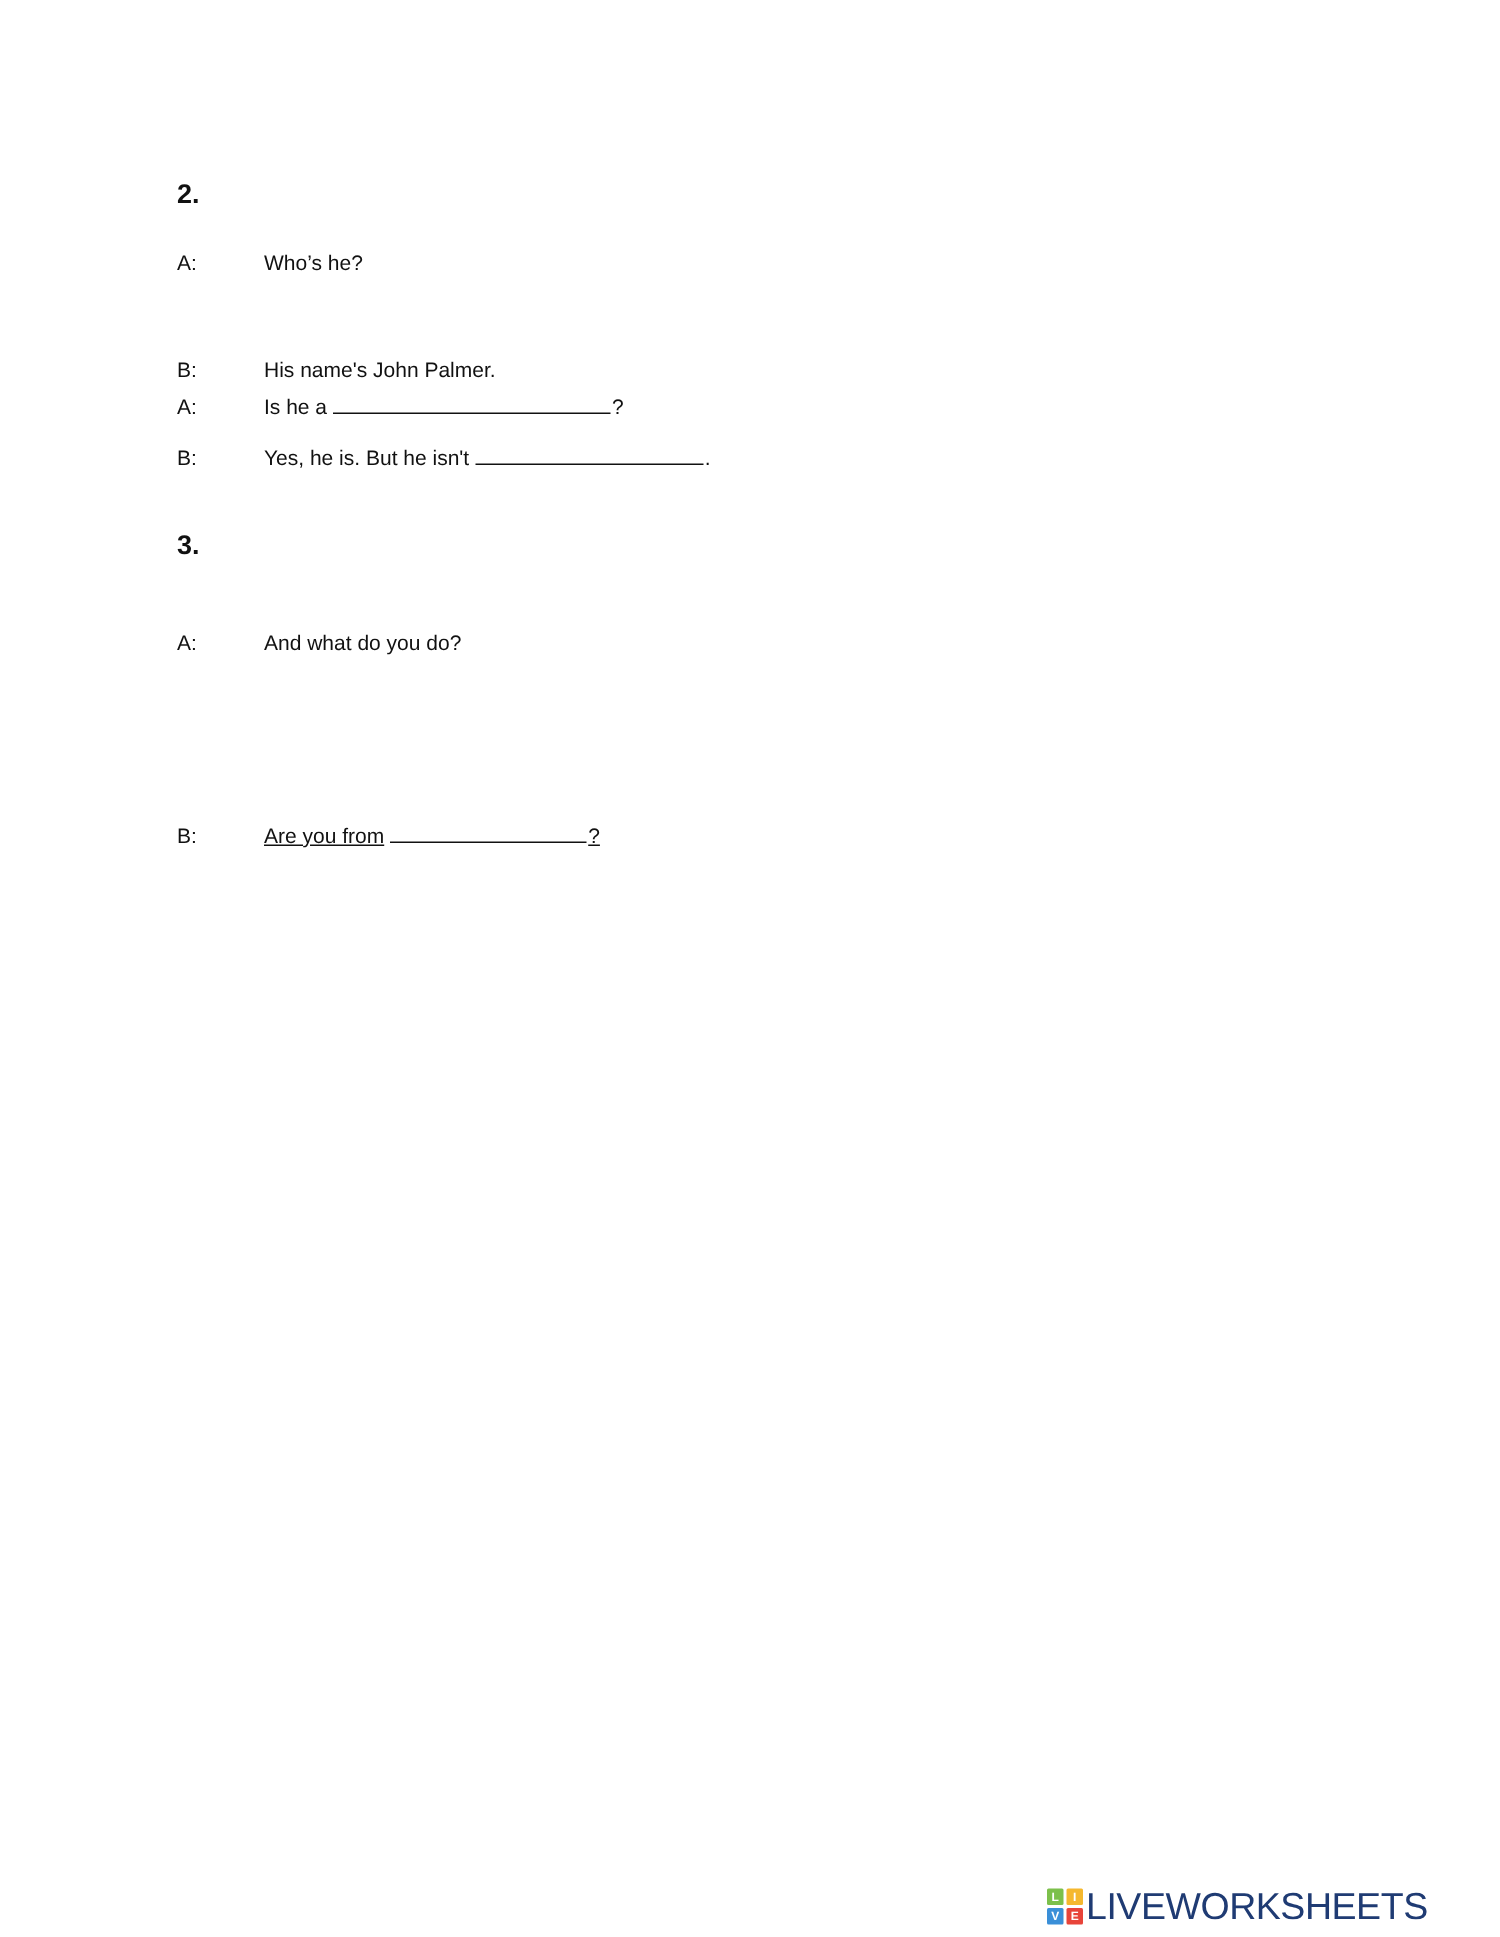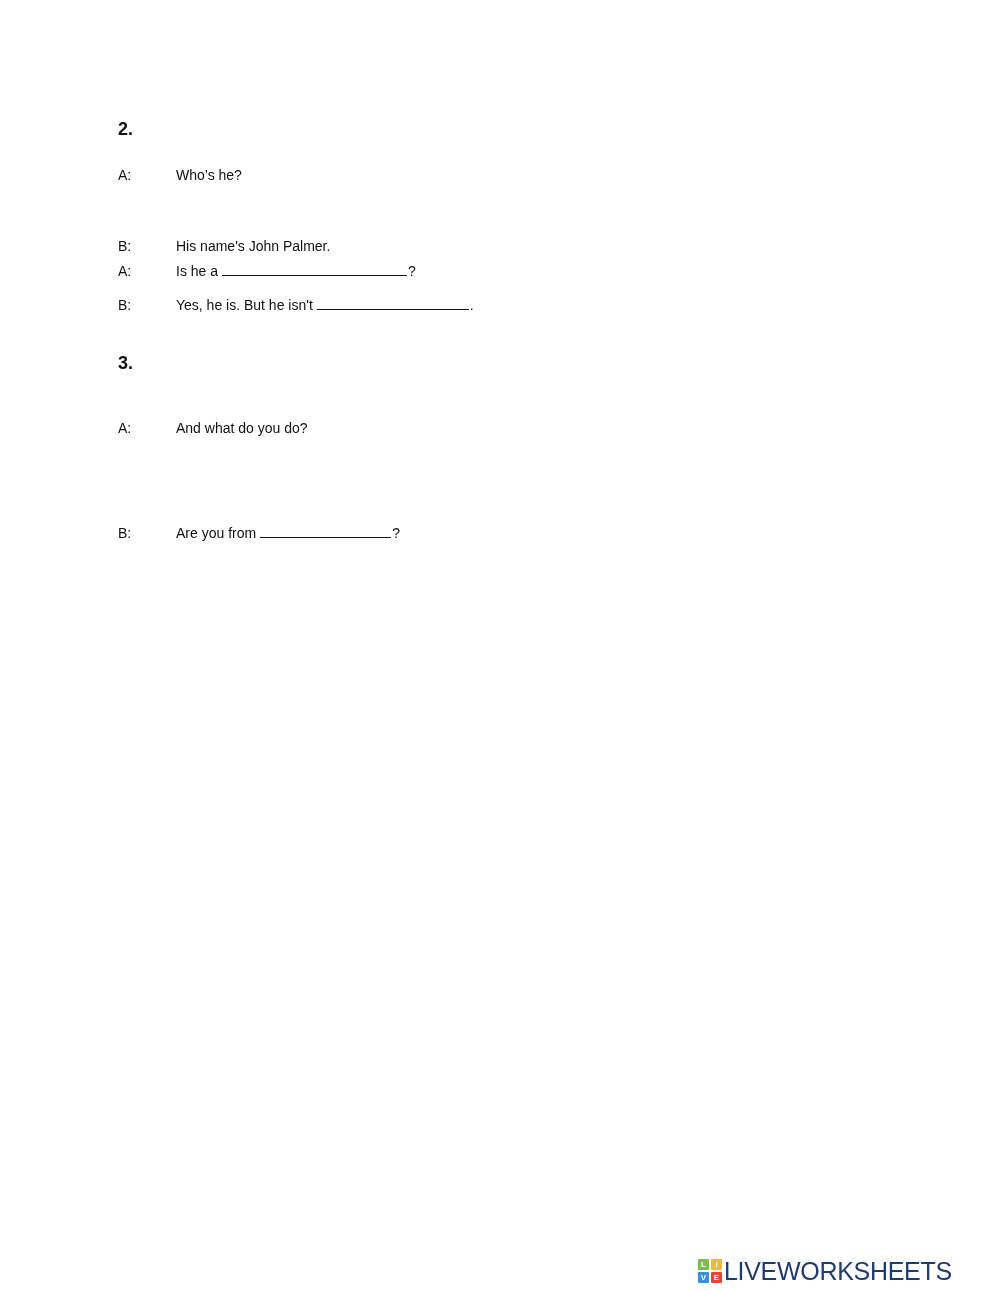--- a/index.html
+++ b/index.html
@@ -107,21 +107,21 @@
   </div>
 
   <div class="section-number" style="top:352px;">3.</div>
 
   <div class="line" style="top:417px;">
     <span class="speaker">A:</span><span class="utterance">And what do you do?</span>
   </div>
 
 
 
-  <div class="line" style="top:520px;">
+  <div class="line" style="top:544px;text-decoration:underline;">
     <span class="speaker">B:</span><span class="utterance">Are you from</span><span class="blank" style="width:131px;"></span><span>?</span>
   </div>
 
 
   <div class="logo">
     <div class="logo-grid">
       <span class="logo-cell" style="background:#7cc04b;">L</span>
       <span class="logo-cell" style="background:#f5b82e;">I</span>
       <span class="logo-cell" style="background:#3a8fd8;">V</span>
       <span class="logo-cell" style="background:#e8443a;">E</span>

